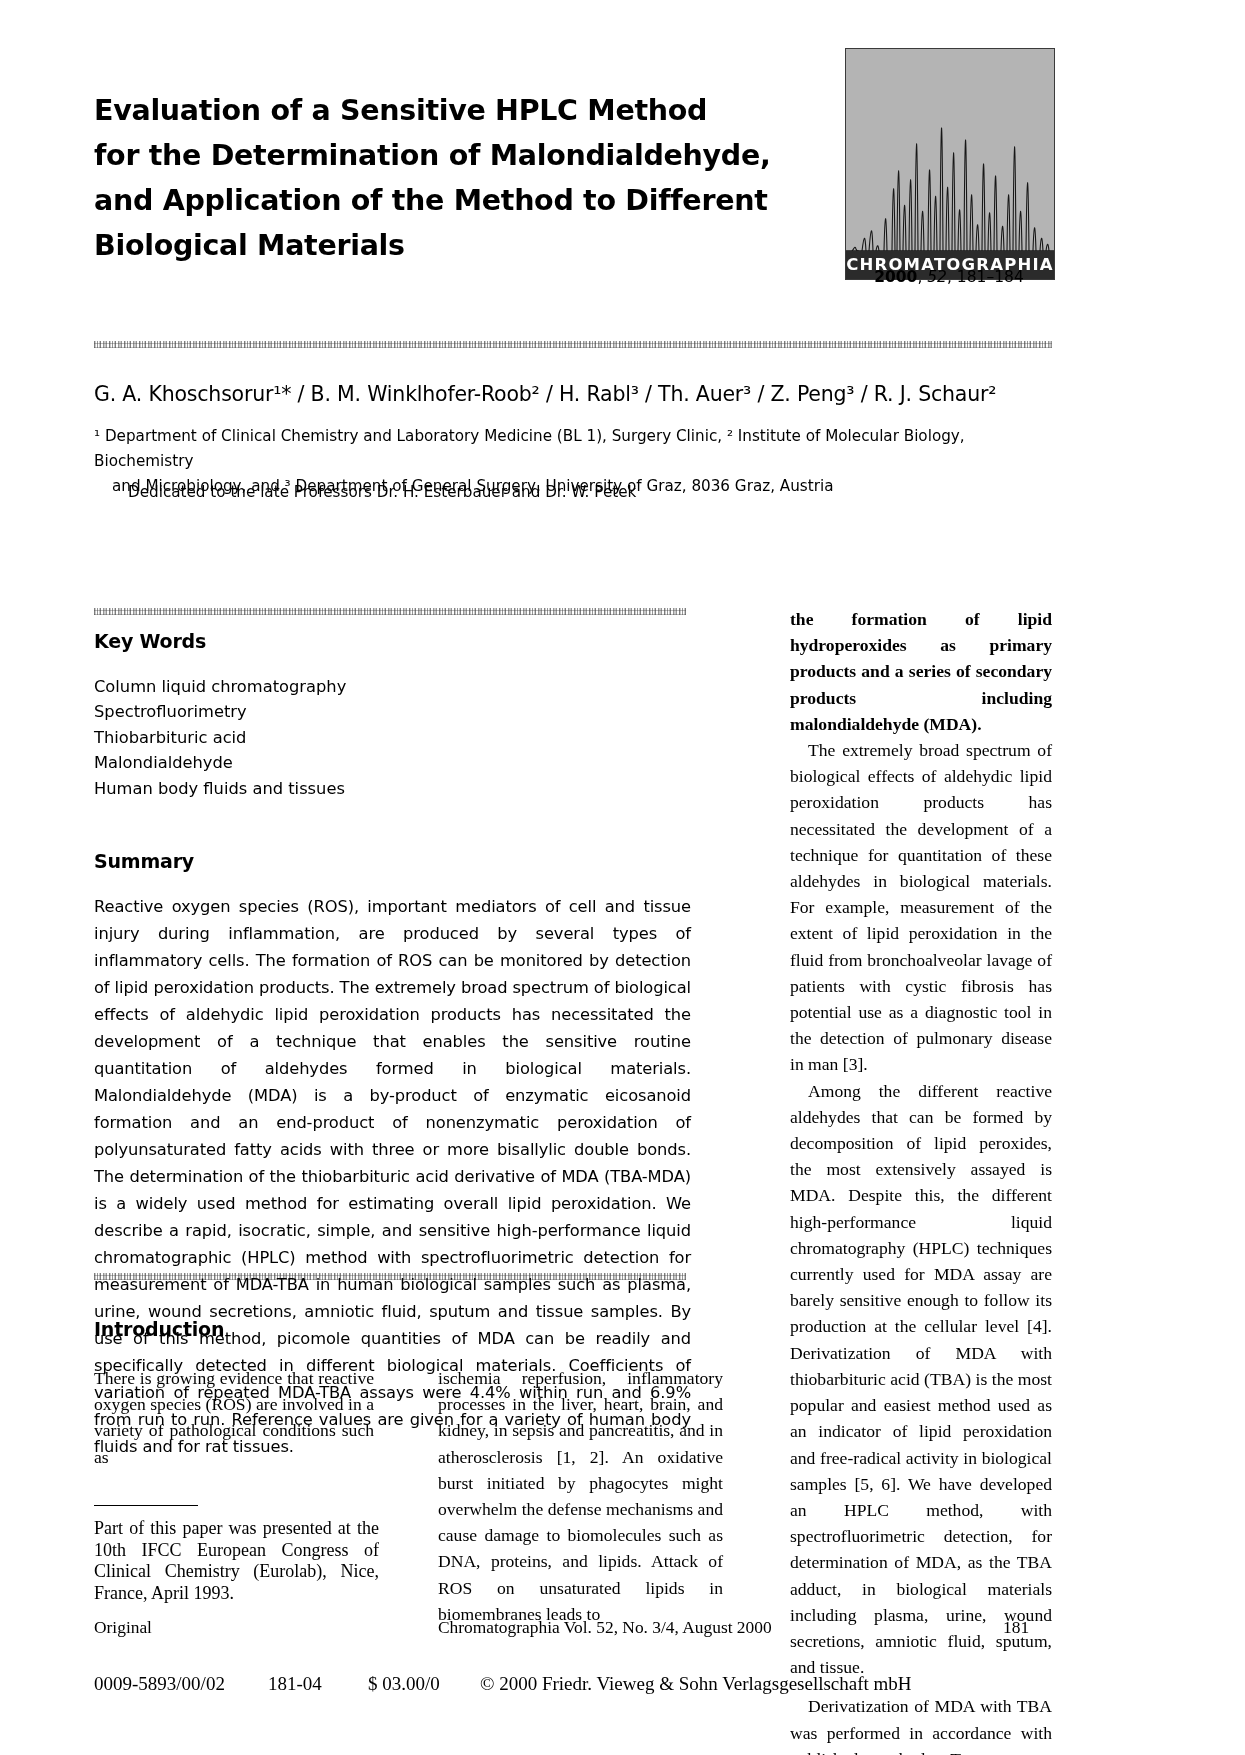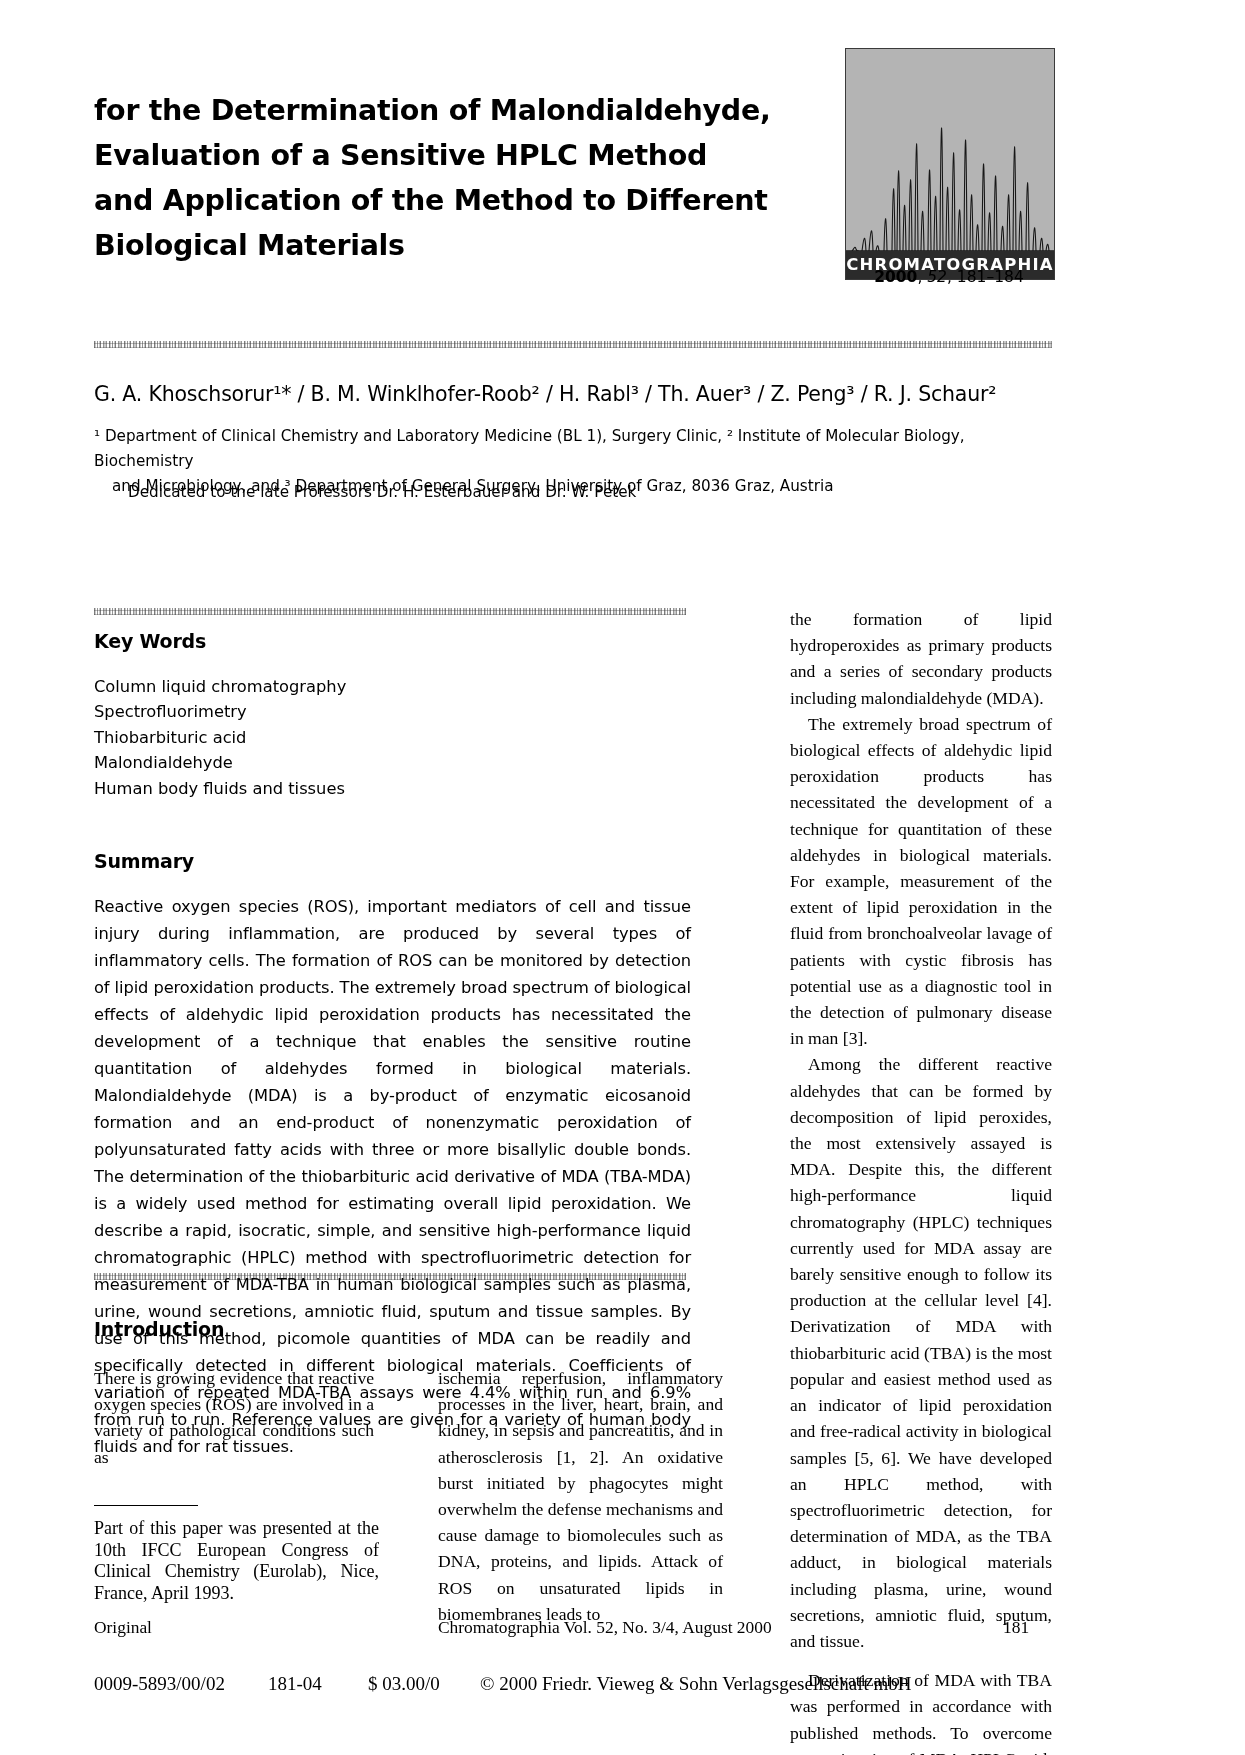--- a/index.html
+++ b/index.html
@@ -192,21 +192,21 @@
   .col-right {
     position: absolute;
     left: 790px;
     top: 606px;
     width: 262px;
     font-size: 17.6px;
     line-height: 26.2px;
     text-align: justify;
   }
   .col-right p { margin: 0; text-indent: 18px; }
-  .col-right p.first { text-indent: 0; }
+  .col-right p.first { text-indent: 0; font-weight: bold; }
   .col-right p.gap { margin-top: 13px; }
 
   
   .footer-line1 {
     position: absolute;
     top: 1617px;
     left: 0;
     width: 1245px;
     height: 24px;
     font-size: 17.4px;
@@ -226,22 +226,22 @@
   .f-pg    { position: absolute; left: 268px; text-align: right; }
   .f-price { position: absolute; left: 368px; }
   .f-copy  { position: absolute; left: 480px; }
 </style>
 </head>
 <body>
 
 <div class="page">
 
   <div class="title">
+    <div>Evaluation of a Sensitive HPLC Method</div>
     <div>for the Determination of Malondialdehyde,</div>
-    <div>Evaluation of a Sensitive HPLC Method</div>
     <div>and Application of the Method to Different</div>
     <div>Biological Materials</div>
   </div>
 
   <div class="logo-box">
     <svg class="chrom-svg" width="208" height="230" viewBox="0 0 208 230">
       <rect x="0" y="0" width="208" height="230" fill="#b4b4b4"></rect>
       <g stroke="#171717" stroke-width="1.1" fill="none">
         <path d="M4 202 L4 202"></path>
         <path d="M6 202 C8 200 9 196 10 200 C11 203 12 202 13 202"></path>

